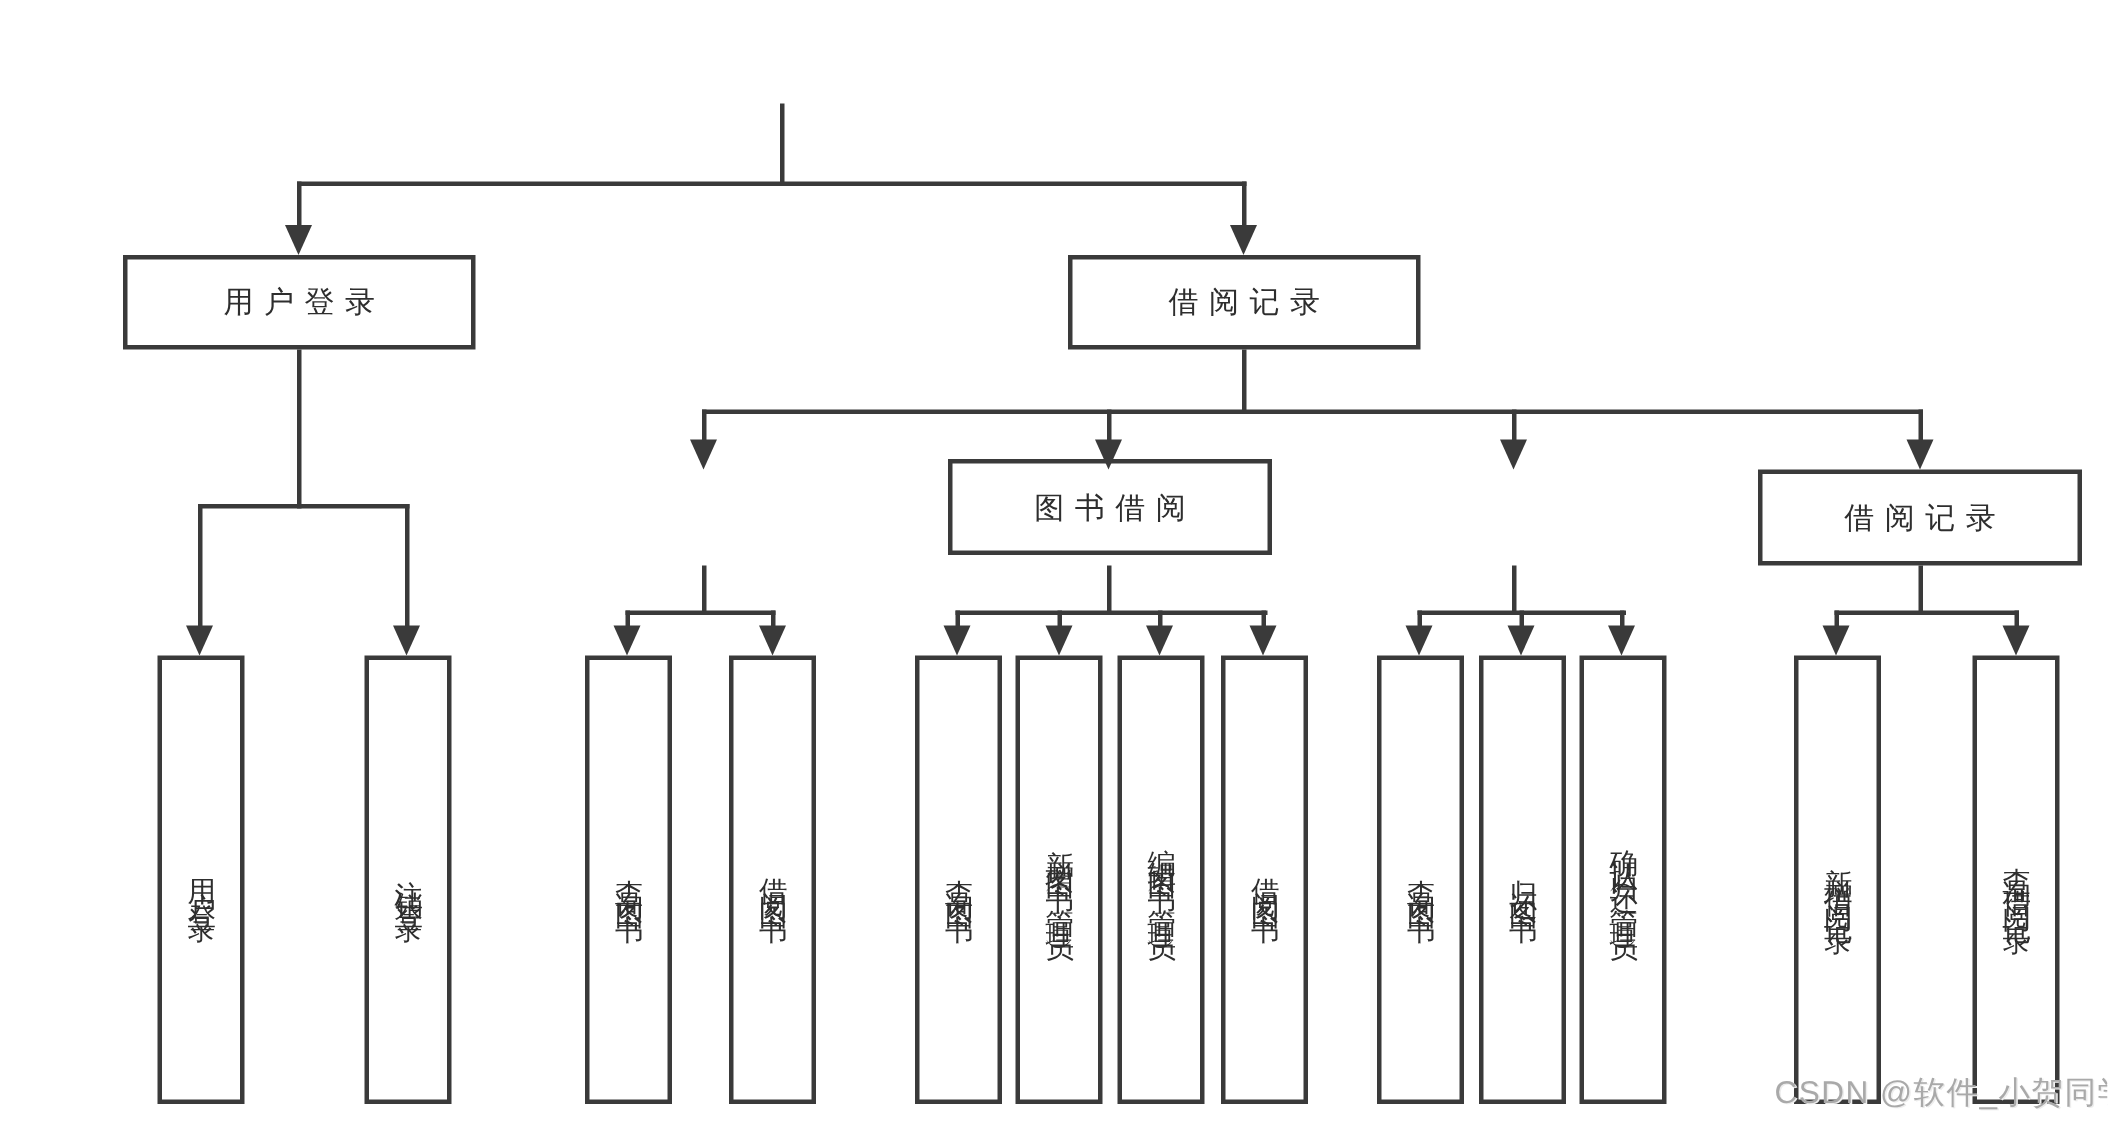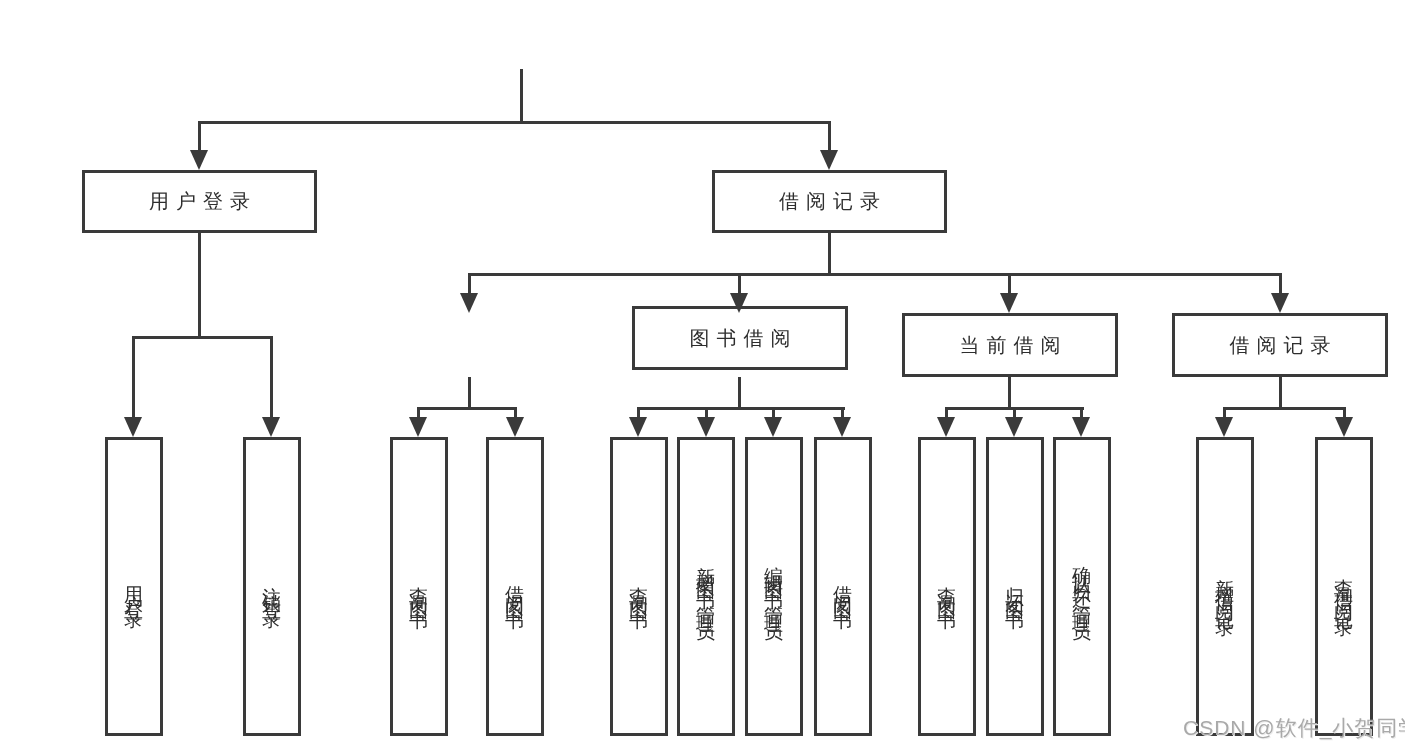--- a/index.html
+++ b/index.html
@@ -66,23 +66,20 @@
 
   <div class="box" style="left:82px;top:170px;width:235px;height:63px">
     <span class="lbl">用户登录</span>
   </div>
   <div class="box" style="left:712px;top:170px;width:235px;height:63px">
     <span class="lbl">借阅记录</span>
   </div>
 
   <div class="box" style="left:632px;top:306px;width:216px;height:64px">
     <span class="lbl">图书借阅</span>
-  </div>
-  <div class="box" style="left:902px;top:313px;width:216px;height:64px">
-    <span class="lbl">当前借阅</span>
   </div>
   <div class="box" style="left:1172px;top:313px;width:216px;height:64px">
     <span class="lbl">借阅记录</span>
   </div>
 
   <div class="box" style="left:105px;top:437px;width:58px;height:299px">
     <span class="vlbl">用户登录</span>
   </div>
   <div class="box" style="left:243px;top:437px;width:58px;height:299px">
     <span class="vlbl">注销登录</span>

